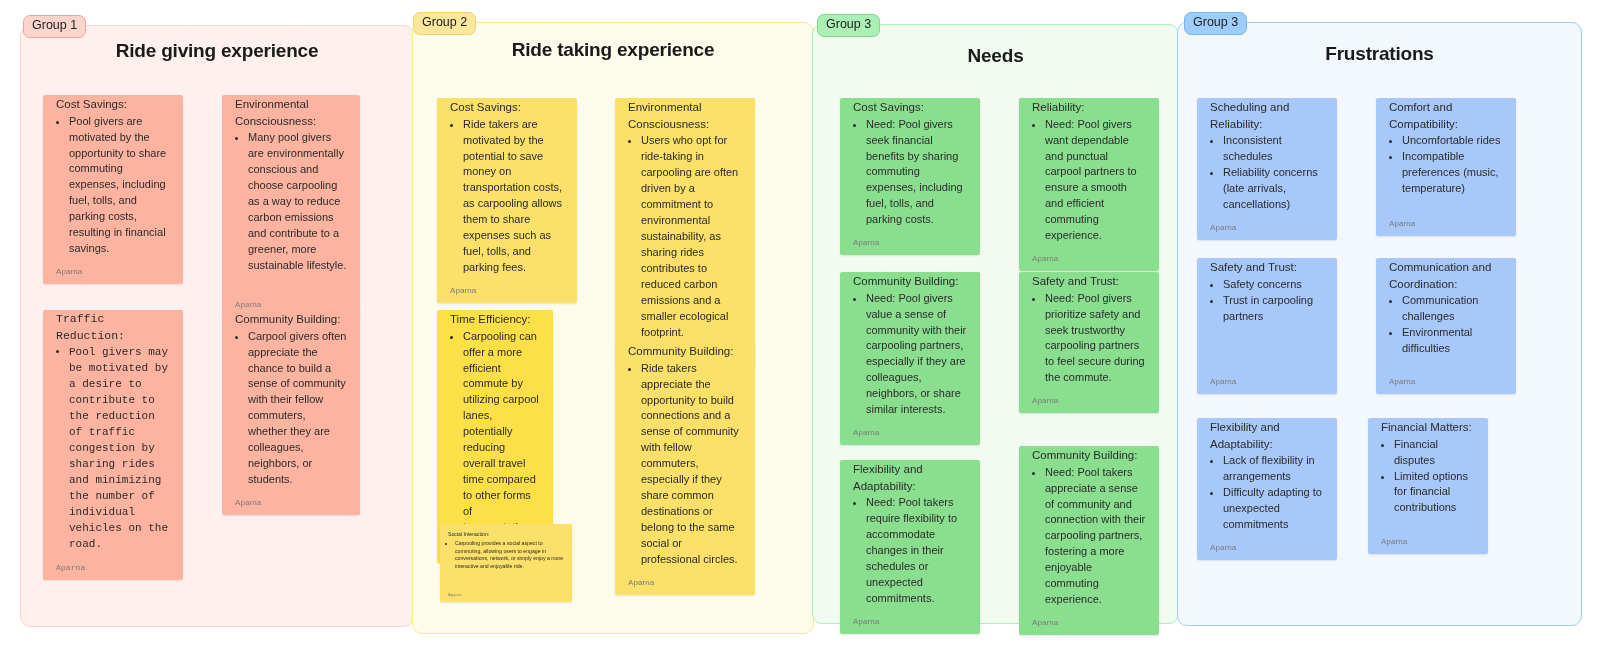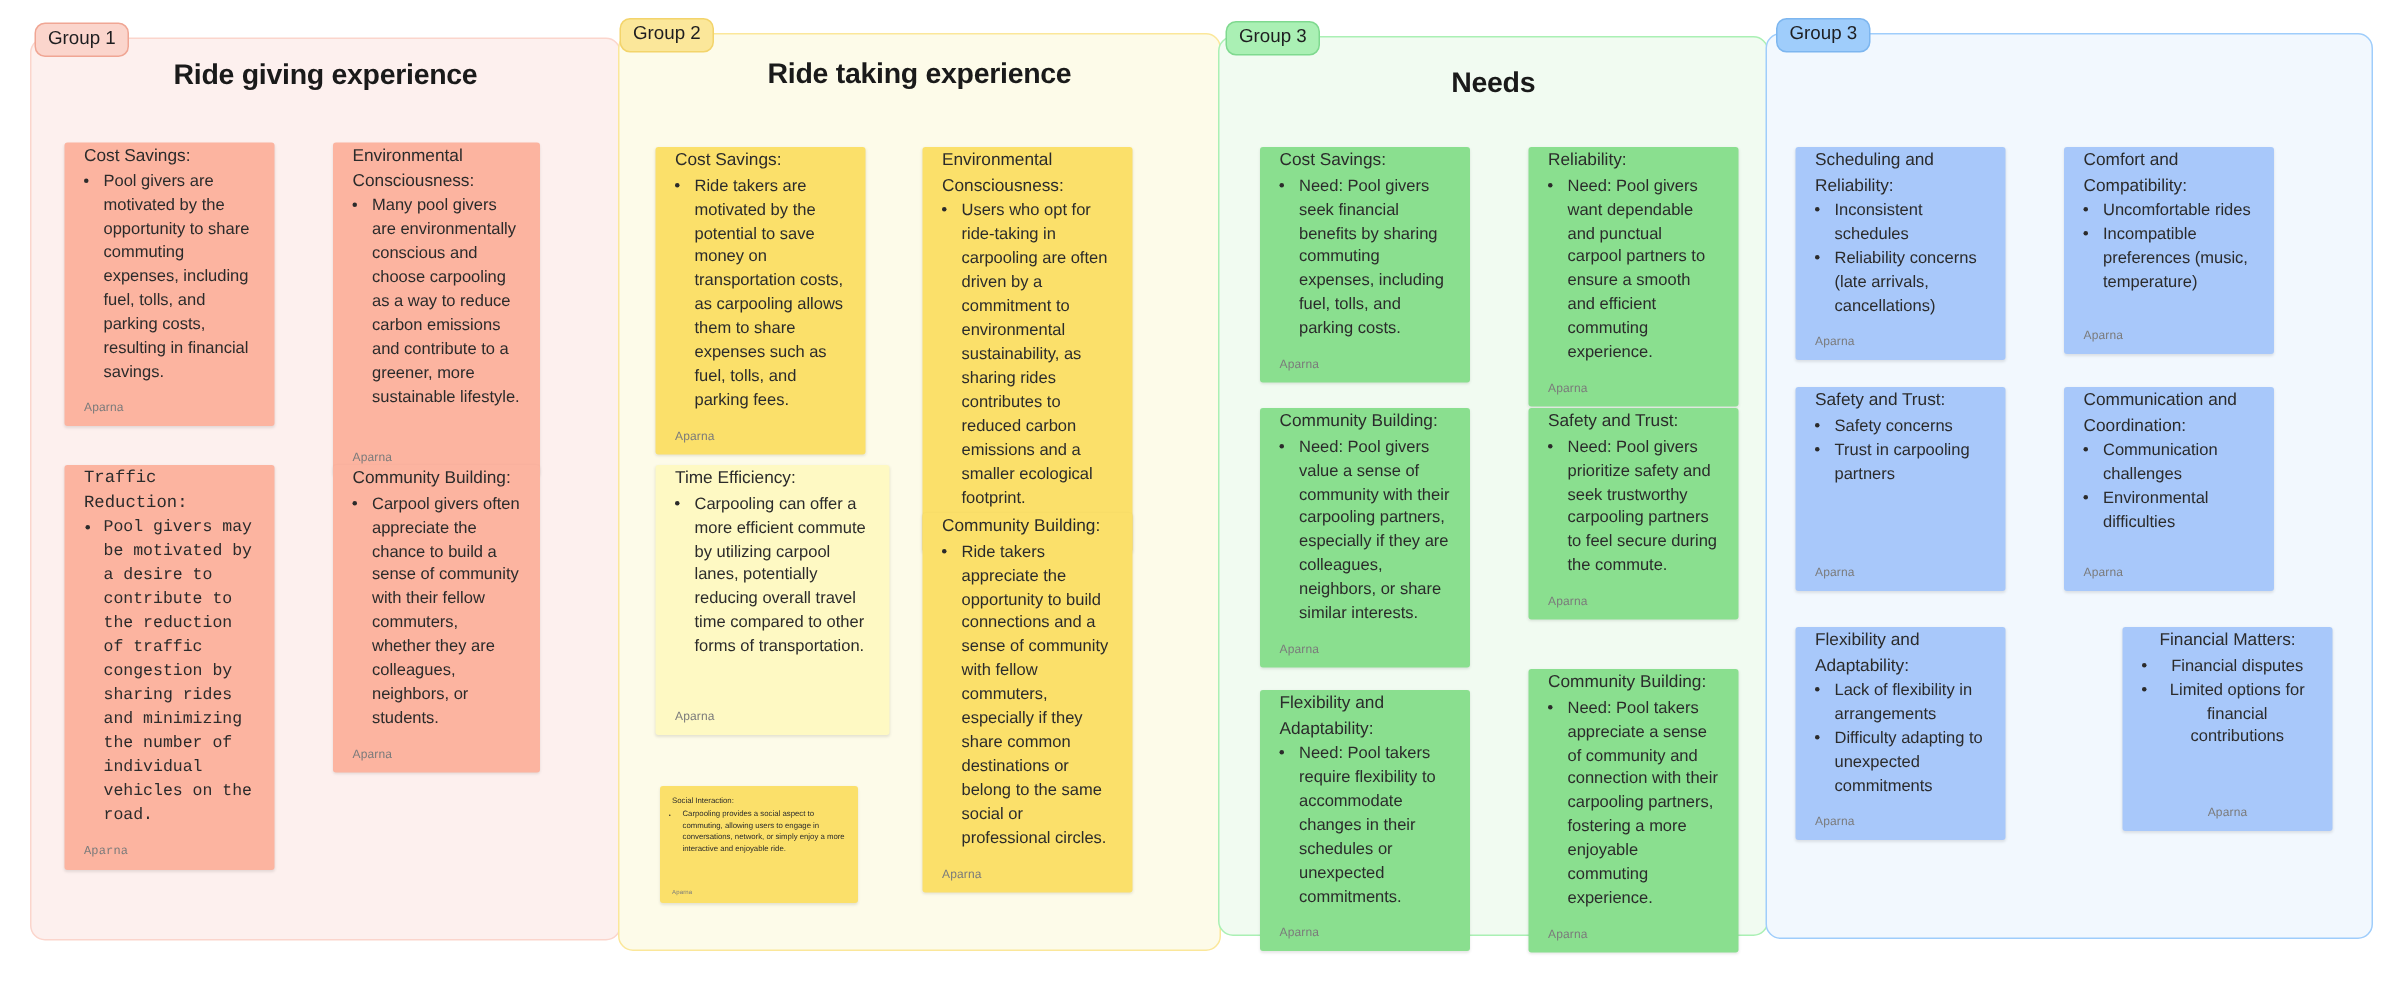--- a/index.html
+++ b/index.html
@@ -134,21 +134,21 @@
       </ul>
       <div class="note-author">Aparna</div>
     </div>
     <div class="note" style="left: 615px; top: 98px; width: 140px; min-height: 222px; background: rgb(251, 224, 106);">
       <div class="note-title">Environmental Consciousness:</div>
       <ul class="note-list">
         <li>Users who opt for ride-taking in carpooling are often driven by a commitment to environmental sustainability, as sharing rides contributes to reduced carbon emissions and a smaller ecological footprint.</li>
       </ul>
       <div class="note-author">Aparna</div>
     </div>
-    <div class="note" style="left: 437px; top: 310px; width: 156px; min-height: 180px; background: #fef9c3;">
+    <div class="note" style="left: 437px; top: 310px; width: 116px; min-height: 180px; background: #fde047;">
       <div class="note-title">Time Efficiency:</div>
       <ul class="note-list">
         <li>Carpooling can offer a more efficient commute by utilizing carpool lanes, potentially reducing overall travel time compared to other forms of transportation.</li>
       </ul>
       <div class="note-author">Aparna</div>
     </div>
     <div class="note" style="left: 615px; top: 342px; width: 140px; min-height: 190px; background: rgb(251, 224, 106);">
       <div class="note-title">Community Building:</div>
       <ul class="note-list">
         <li>Ride takers appreciate the opportunity to build connections and a sense of community with fellow commuters, especially if they share common destinations or belong to the same social or professional circles.</li>
@@ -203,20 +203,21 @@
     </div>
     <div class="note" style="left: 1019px; top: 446px; width: 140px; min-height: 170px; background: rgb(138, 223, 143);">
       <div class="note-title">Community Building:</div>
       <ul class="note-list">
         <li>Need: Pool takers appreciate a sense of community and connection with their carpooling partners, fostering a more enjoyable commuting experience.</li>
       </ul>
       <div class="note-author">Aparna</div>
     </div>
     <div class="group" style="left: 1177px; top: 22px; width: 405px; height: 604px; background: rgb(242, 248, 254); border: 1px solid rgb(159, 205, 251);">
       <div class="group-badge" style="background: rgb(159, 205, 251); border: 1px solid rgb(125, 182, 239); left: 6px;">Group 3</div>
+      <div class="group-title" style="top: 20px;">Frustrations</div>
     </div>
     <div class="note" style="left: 1197px; top: 98px; width: 140px; min-height: 138px; background: rgb(168, 200, 250);">
       <div class="note-title">Scheduling and Reliability:</div>
       <ul class="note-list">
         <li>Inconsistent schedules</li>
         <li>Reliability concerns (late arrivals, cancellations)</li>
       </ul>
       <div class="note-author">Aparna</div>
     </div>
     <div class="note" style="left: 1376px; top: 98px; width: 140px; min-height: 138px; background: rgb(168, 200, 250);">
@@ -244,21 +245,21 @@
       <div class="note-author">Aparna</div>
     </div>
     <div class="note" style="left: 1197px; top: 418px; width: 140px; min-height: 136px; background: rgb(168, 200, 250);">
       <div class="note-title">Flexibility and Adaptability:</div>
       <ul class="note-list">
         <li>Lack of flexibility in arrangements</li>
         <li>Difficulty adapting to unexpected commitments</li>
       </ul>
       <div class="note-author">Aparna</div>
     </div>
-    <div class="note" style="left: 1415px; top: 418px; width: 140px; min-height: 136px; background: rgb(168, 200, 250); text-align: center;">
+    <div class="note" style="left: 1368px; top: 418px; width: 120px; min-height: 136px; background: rgb(168, 200, 250);">
       <div class="note-title">Financial Matters:</div>
       <ul class="note-list">
         <li>Financial disputes</li>
         <li>Limited options for financial contributions</li>
       </ul>
       <div class="note-author">Aparna</div>
     </div>
   </div>
 
 </body></html>

